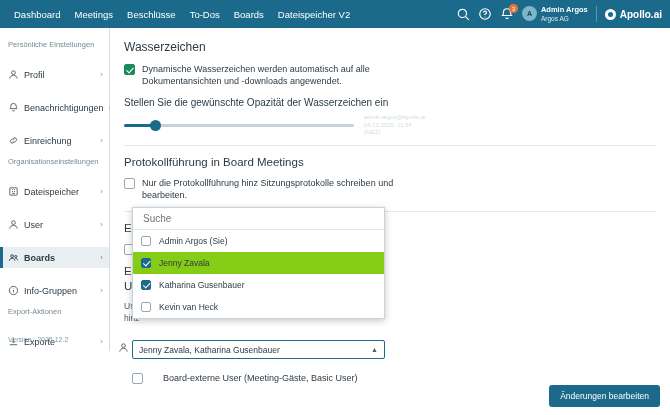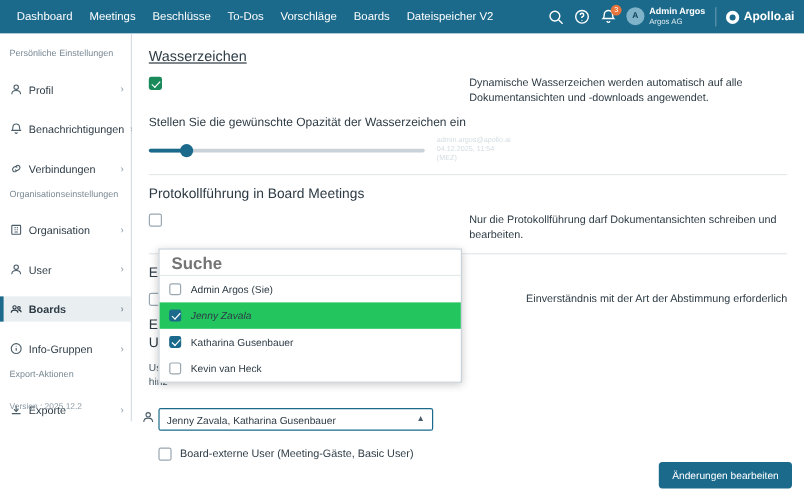--- a/index.html
+++ b/index.html
@@ -100,22 +100,22 @@
   }
 
   
   .main {
     flex:1;
     padding: 10px 14px;
     overflow:hidden;
     position:relative;
     background:#fff;
   }
-  .sec-title { font-size:12px; color:#2d3b45; margin: 2px 0 9px 0; text-decoration: underline; }
-  .row { display:flex; align-items:flex-start; gap:7px; margin-bottom:10px;justify-content:space-between; }
+  .sec-title { font-size:12px; color:#2d3b45; margin: 2px 0 9px 0; }
+  .row { display:flex; align-items:flex-start; gap:7px; margin-bottom:10px; }
   .cb {
     width:11px; height:11px; min-width:11px;
     border:1px solid #9aa7b0; border-radius:2px;
     background:#fff; margin-top:1px; cursor:pointer;
     position:relative;
   }
   .cb.checked { background:#1b8a5a; border-color:#1b8a5a; }
   .cb.checked::after {
     content:""; position:absolute; left:3px; top:0.5px;
     width:3px; height:6px; border:solid #fff;
@@ -150,77 +150,76 @@
     border:1px solid #c9d2d8;
     box-shadow: 0 2px 7px rgba(0,0,0,.22);
     z-index: 40;
   }
   .dd-search {
     height:22px; border-bottom:1px solid #e3e8eb;
     display:flex; align-items:center; padding:0 8px;
   }
   .dd-search input {
     border:none; outline:none; width:100%;
-    font-size:14px; font-family:"Liberation Sans", sans-serif;
-    color:#2d3b45; background:transparent;font-weight:bold;
+    font-size:10px; font-family:"Liberation Sans", sans-serif;
+    color:#2d3b45; background:transparent;
   }
   .dd-item {
     display:flex; align-items:center; gap:8px;
     height:22px; padding:0 8px; font-size:8.5px; cursor:pointer;
   }
-  .dd-item.hover { background:#22c55e;font-style:italic; }
+  .dd-item.hover { background:#84cc16; }
   .dd-cb {
     width:10px; height:10px; min-width:10px;
     border:1px solid #9aa7b0; border-radius:2px; background:#fff; position:relative;
   }
   .dd-cb.checked { background:#1b6a8c; border-color:#1b6a8c; }
   .dd-cb.checked::after {
     content:""; position:absolute; left:2.7px; top:0.3px;
     width:2.6px; height:5.5px; border:solid #fff;
     border-width:0 1.4px 1.4px 0; transform:rotate(43deg);
   }
 
   
   .sel-field {
     position:absolute; left:132px; top:340px;
-    width:229px; height:19px;
+    width:253px; height:19px;
     border:1px solid #1b6a8c; border-radius:2px;
     background:#fff;
     display:flex; align-items:center; justify-content:space-between;
     padding:0 6px; font-size:8.5px; z-index:41;
   }
   .person-icon {
     position:absolute; left:118px; top:342px;
     width:11px; height:11px; color:#4a5d68; z-index:41;
   }
 
   .bottom-row {
     position:absolute; left:132px; top:372px;
-    display:flex; align-items:center; gap:7px;
+    display:flex; align-items:center; gap:20px;
   }
 
   .save-btn {
     position:absolute; right:10px; bottom:8px;
     background:#1b6a8c; color:#fff;
     font-size:8.5px; padding:6px 11px;
     border-radius:3px; cursor:pointer;
     border:none;
     font-family:"Liberation Sans", sans-serif;
   }
 </style>
 </head>
 <body>
 
 <div class="topbar">
   <div class="nav-items">
     <div class="nav-item active">Dashboard</div>
     <div class="nav-item">Meetings</div>
     <div class="nav-item">Beschlüsse</div>
     <div class="nav-item">To-Dos</div>
-    <div class="nav-item">Vorschläge</div>
     <div class="nav-item">Boards</div>
     <div class="nav-item">Dateispeicher V2</div>
   </div>
   <div class="top-right">
     <div class="ticon">
       <svg width="14" height="14" viewBox="0 0 24 24" fill="none" stroke="#ffffff" stroke-width="2">
         <circle cx="11" cy="11" r="7"></circle>
           <line x1="16.5" y1="16.5" x2="22" y2="22"></line>
       </svg>
     </div>
@@ -280,34 +279,34 @@
       <span class="chev">›</span>
     </div>
 
     <div class="side-item">
       <span class="side-icon">
         <svg width="11" height="11" viewBox="0 0 24 24" fill="none" stroke="#4a5d68" stroke-width="2">
             <path d="M10 14a4 4 0 0 0 6 .5l2-2a4 4 0 0 0-5.6-5.6l-1 1"></path>
             <path d="M14 10a4 4 0 0 0-6-.5l-2 2A4 4 0 0 0 11.6 17l1-1"></path>
           </svg>
       </span>
-      <span>Verbindungen</span>
+      <span>Einreichung</span>
       <span class="chev">›</span>
     </div>
 
     <div class="side-group-title">Organisationseinstellungen</div>
 
     <div class="side-item">
       <span class="side-icon">
         <svg width="11" height="11" viewBox="0 0 24 24" fill="none" stroke="#4a5d68" stroke-width="2">
             <rect x="4" y="4" width="16" height="16" rx="1"></rect>
             <path d="M9 8h2M13 8h2M9 12h2M13 12h2M9 16h6"></path>
           </svg>
       </span>
-      <span>Organisation</span>
+      <span>Dateispeicher</span>
       <span class="chev">›</span>
     </div>
 
     <div class="side-item">
       <span class="side-icon">
         <svg width="11" height="11" viewBox="0 0 24 24" fill="none" stroke="#4a5d68" stroke-width="2">
             <circle cx="12" cy="8" r="4"></circle>
             <path d="M4 21c0-4.4 3.6-7 8-7s8 2.6 8 7"></path>
           </svg>
       </span>
@@ -377,21 +376,21 @@
         <div>04.12.2025, 11:54</div>
         <div>(MEZ)</div>
       </div>
     </div>
 
     <div class="hr"></div>
 
     <div class="sub-head">Protokollführung in Board Meetings</div>
     <div class="row">
       <div class="cb"></div>
-      <div class="cb-label">Nur die Protokollführung darf Dokumentansichten schreiben und bearbeiten.</div>
+      <div class="cb-label">Nur die Protokollführung hinz Sitzungsprotokolle schreiben und bearbeiten.</div>
     </div>
 
     <div class="hr"></div>
 
     <div class="sub-head">Einreichung von Umlaufbeschlüssen</div>
     <div class="row">
       <div class="cb"></div>
       <div class="cb-label">Einverständnis mit der Art der Abstimmung erforderlich</div>
     </div>
 

